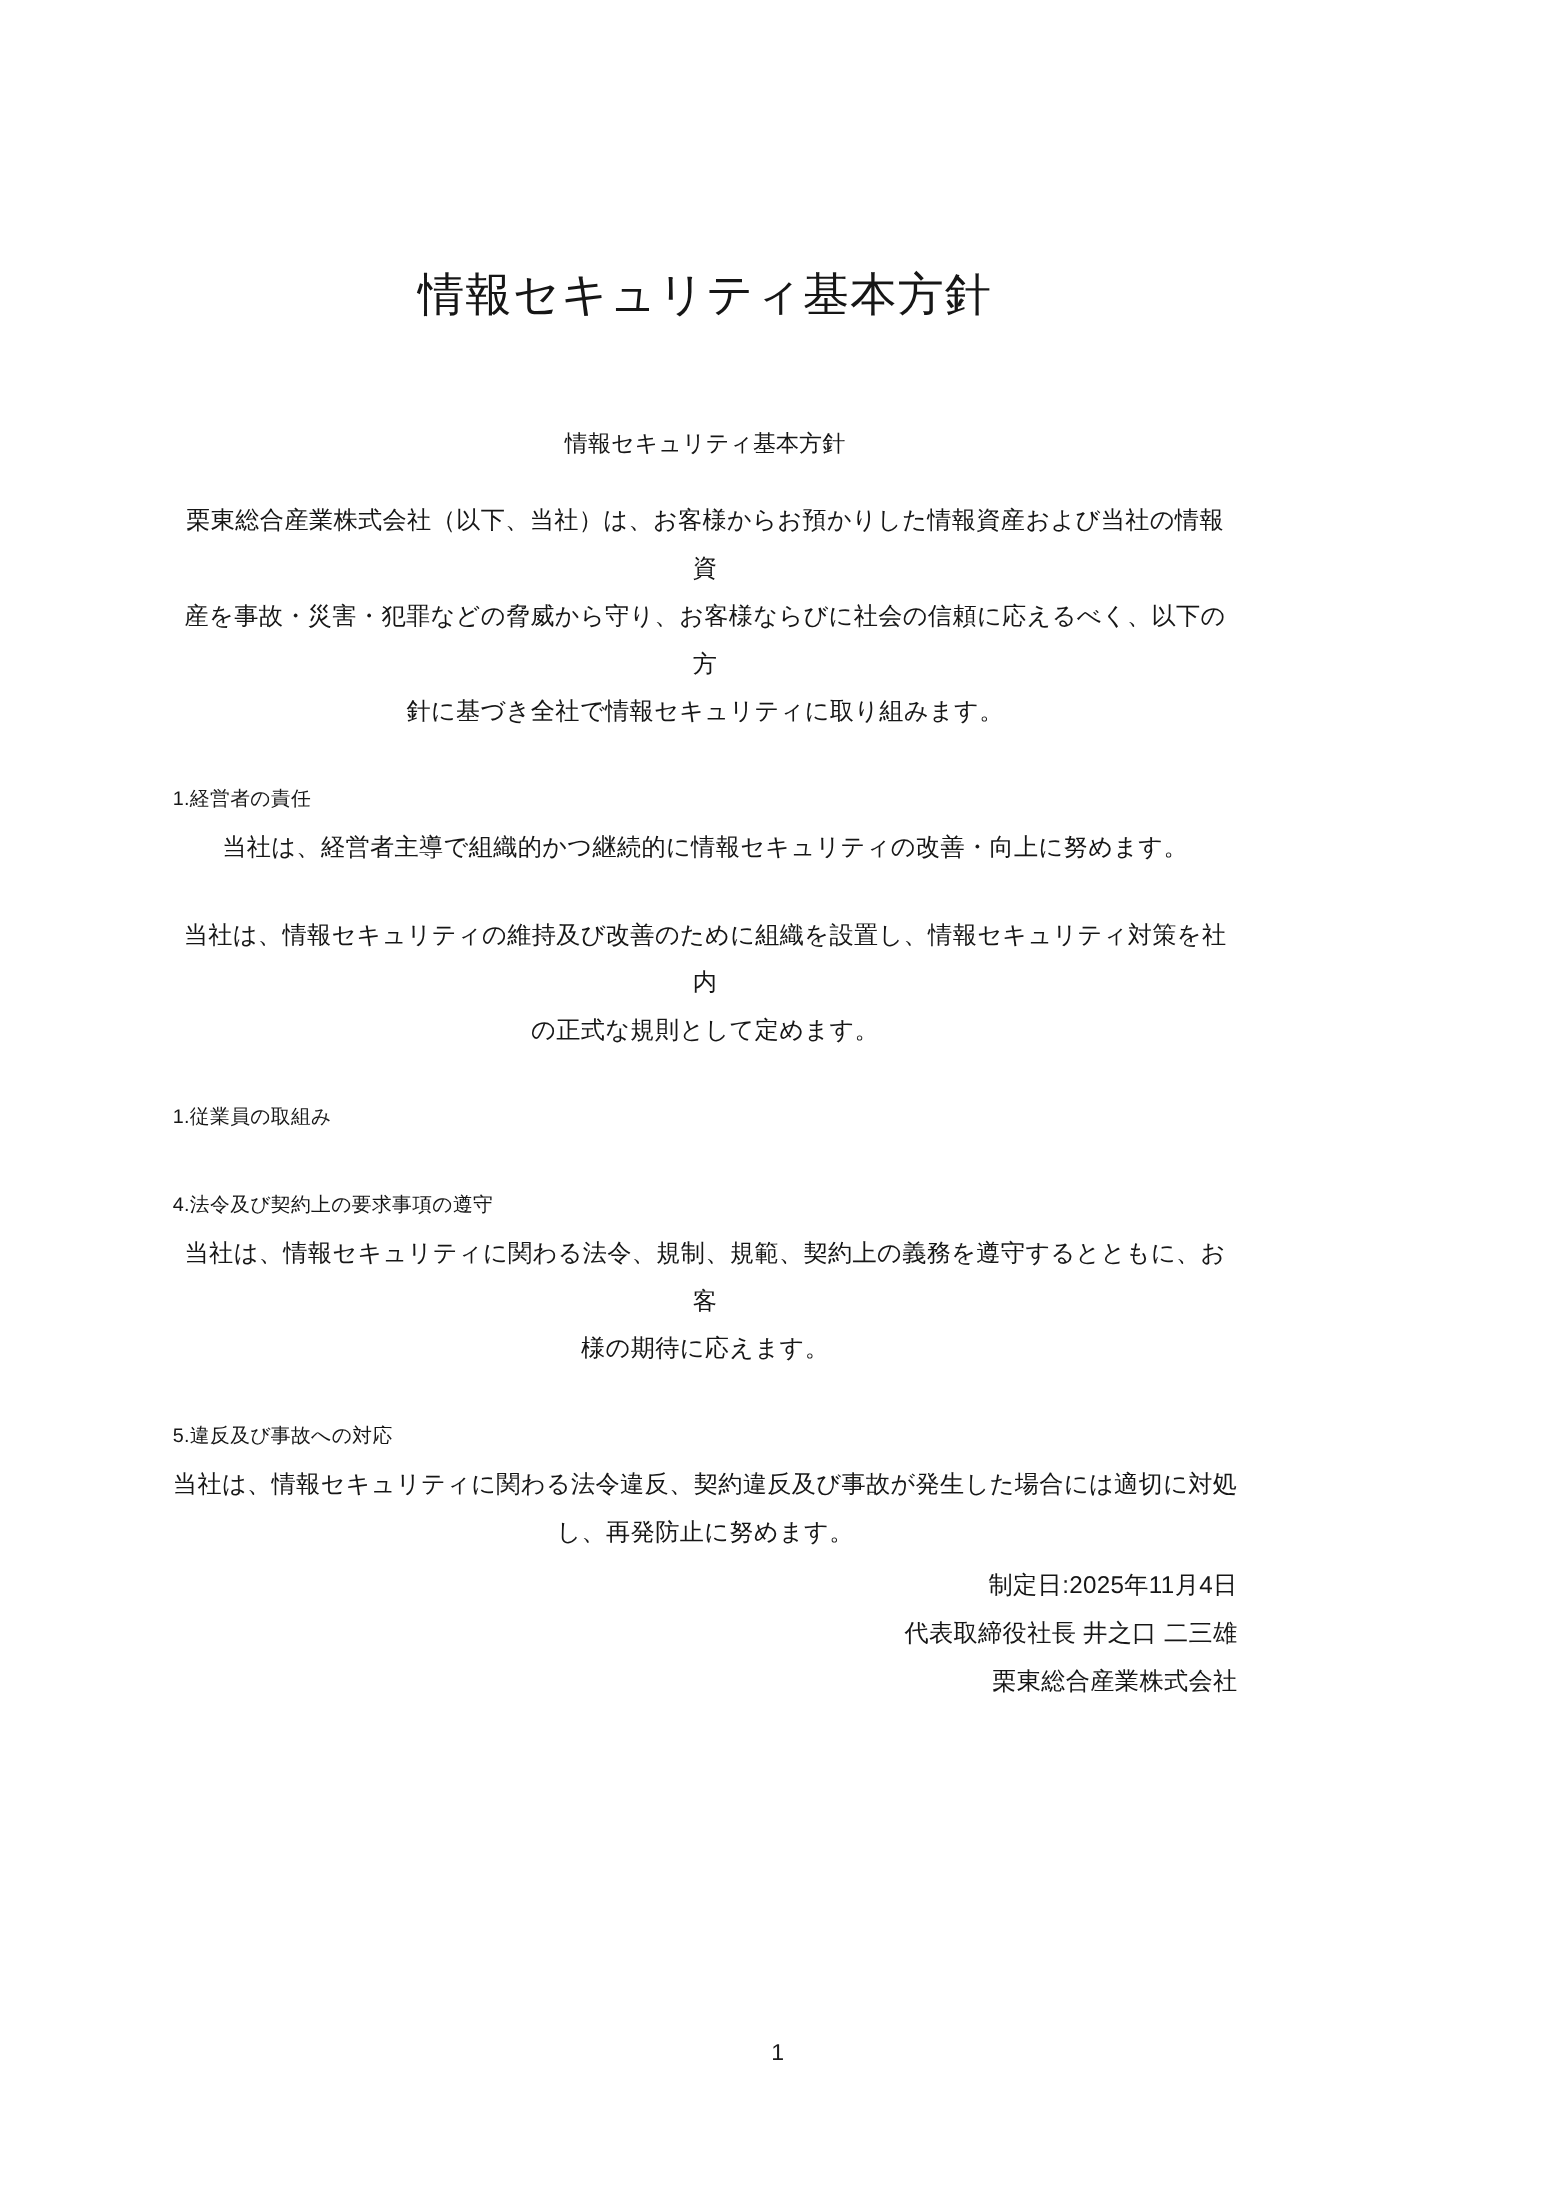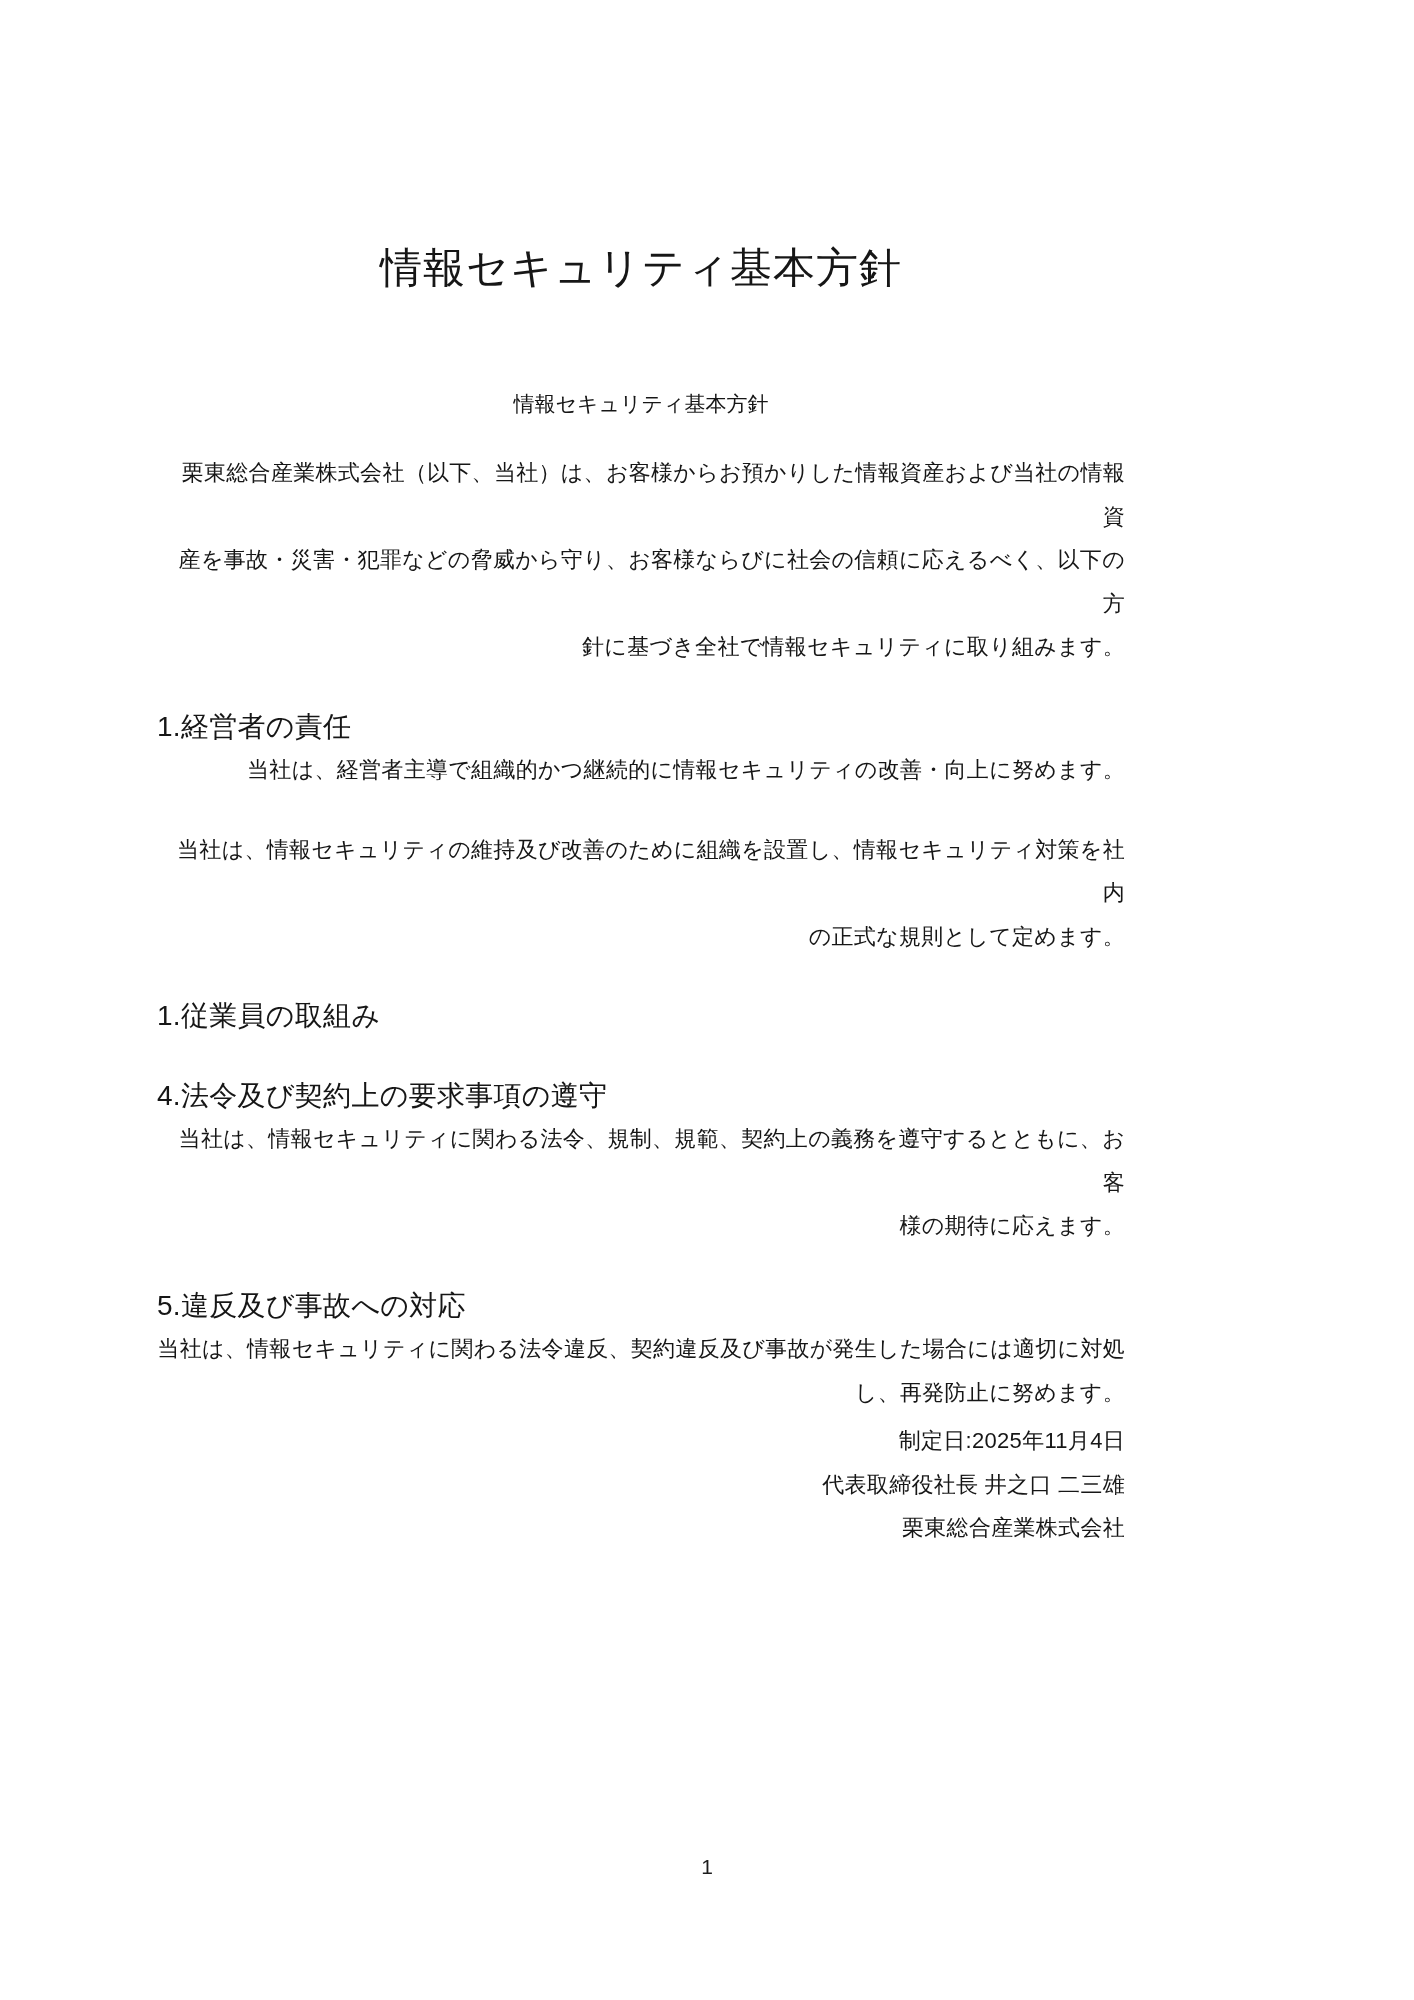--- a/index.html
+++ b/index.html
@@ -38,26 +38,26 @@
     margin-top: 86px;
     font-size: 21px;
     line-height: 43px;
     text-align: center;
   }
   .body-text {
     font-size: 22px;
     line-height: 43.5px;
     letter-spacing: 0.3px;
     white-space: pre-line;
-    text-align: right;
+    text-align: center;
   }
   .intro { margin-top: 26px; }
   .section { margin-top: 36px; }
   .section-heading {
-    font-size: 28px;
+    font-size: 18px;
     line-height: 43.5px;
     letter-spacing: 0.3px;
     font-weight: 400;
   }
   .sig-block {
     margin-top: 5px;
     text-align: right;
   }
   .sig-line {
     font-size: 22px;

